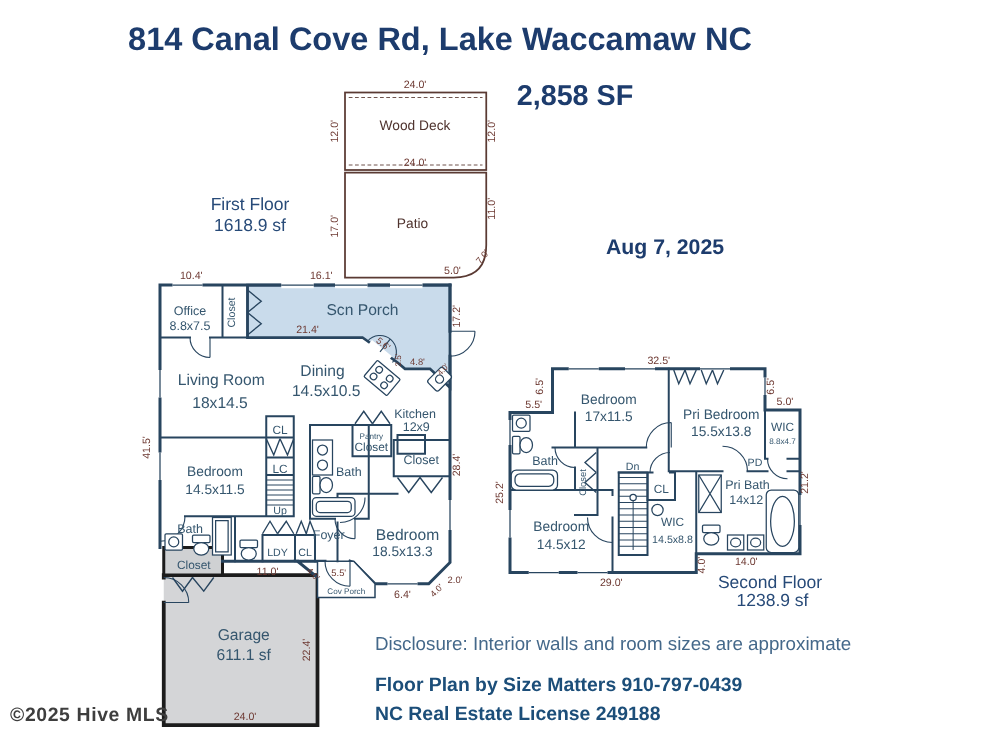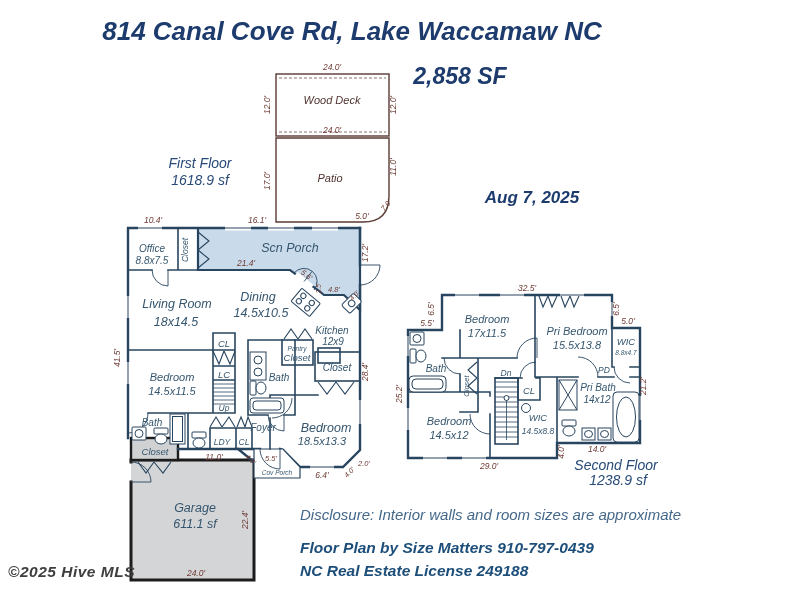--- a/index.html
+++ b/index.html
@@ -1,16 +1,16 @@
 <!DOCTYPE html>
 <html><head>
 <meta charset="utf-8">
 <style>
   html,body{margin:0;padding:0;background:#fff;}
-  .canvas{position:relative;width:684px;height:600px;background:#fff;overflow:hidden;font-style:italic;}
+  .canvas{position:relative;width:684px;height:600px;background:#fff;overflow:hidden;}
   svg{position:absolute;left:0;top:0;}
   text{font-family:"Liberation Sans",sans-serif;}
   
   .w  {stroke:#28455f;fill:none;stroke-width:1.6;stroke-linecap:square;}
   .w2 {stroke:#28455f;fill:none;stroke-width:2.4;stroke-linecap:square;}
   .bw {stroke:#1c1c1c;fill:none;stroke-width:3;stroke-linecap:square;}
   .bw2{stroke:#1c1c1c;fill:none;stroke-width:2.4;stroke-linecap:square;}
   .outdoor-line{stroke:#5a3a33;fill:#fff;stroke-width:1.4;}
   .porch{fill:#c9dbeb;stroke:#28455f;stroke-width:2.2;}
   .covporch{fill:#fff;stroke:#28455f;stroke-width:1.2;}

